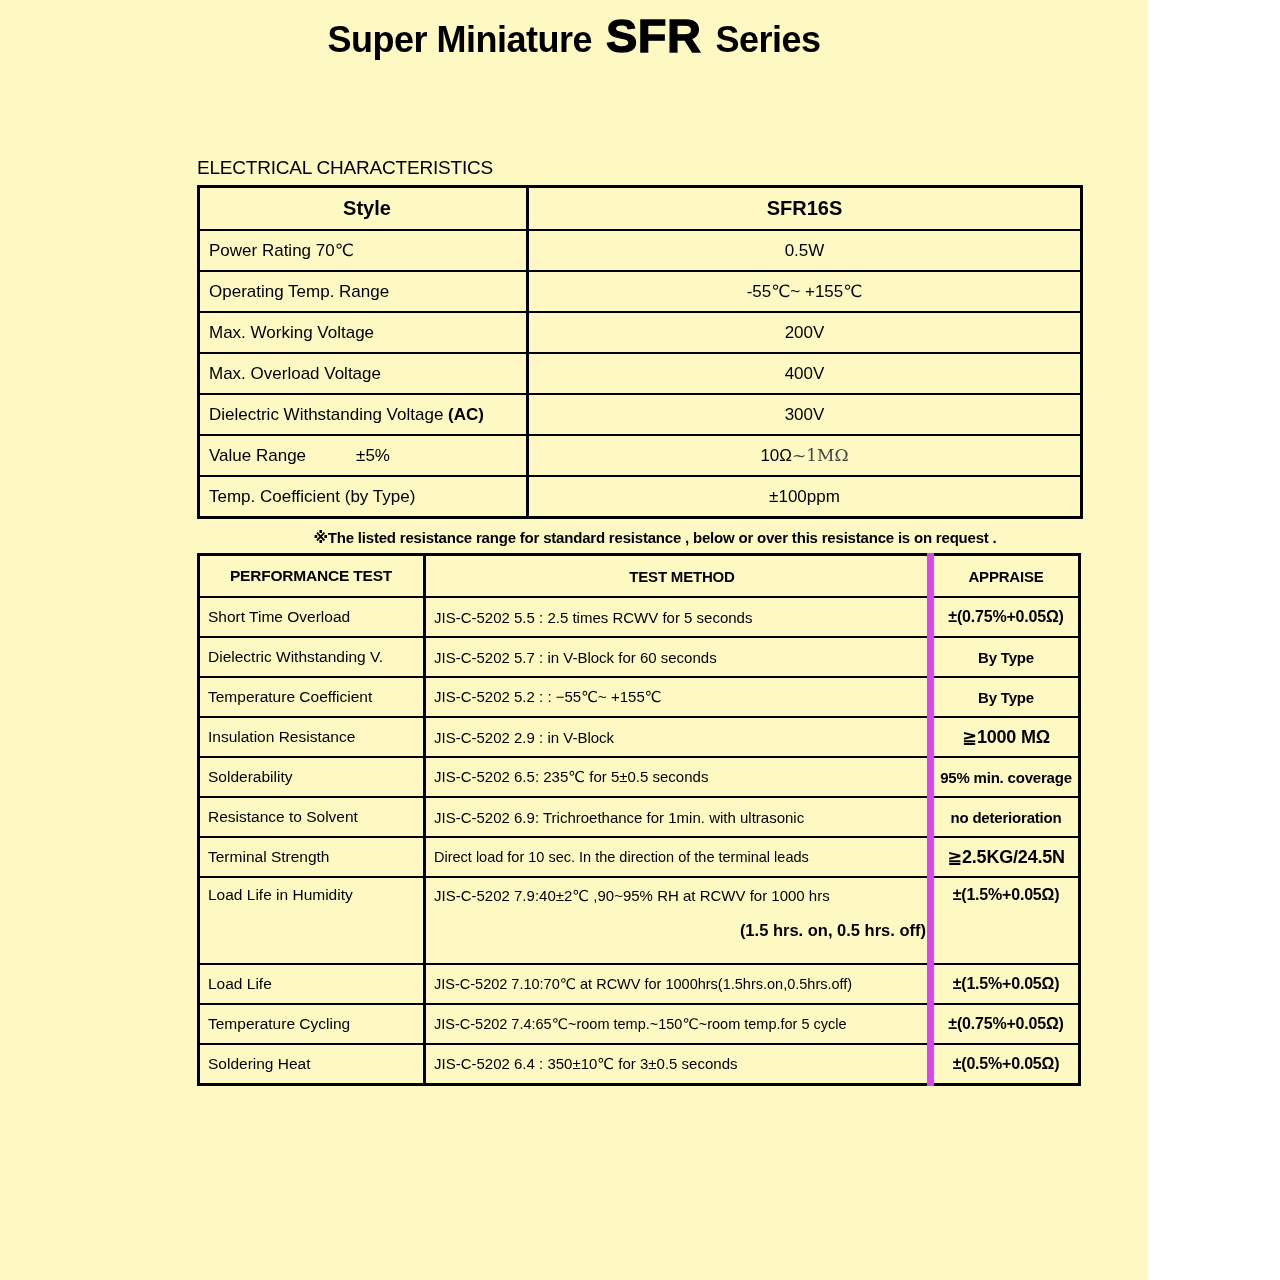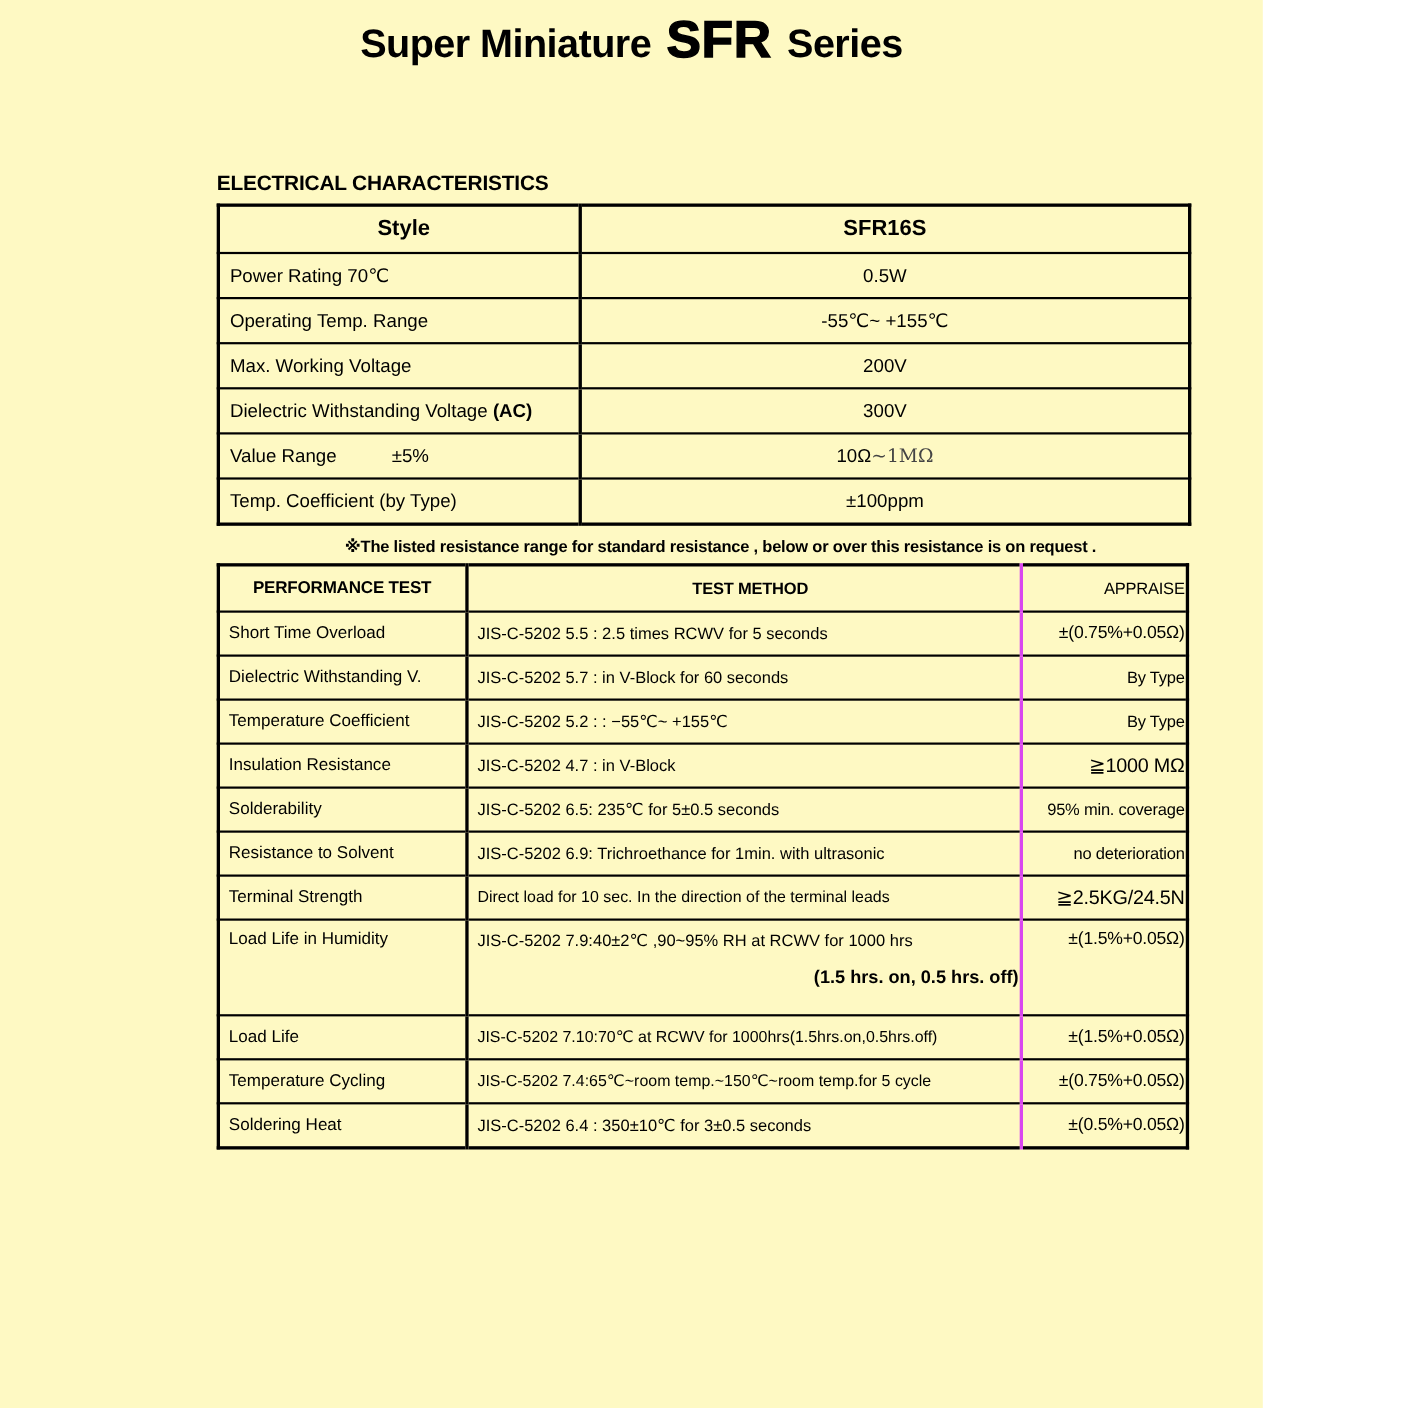--- a/index.html
+++ b/index.html
@@ -10,21 +10,21 @@
   }
   
   .title{padding-top:8px;text-align:center;white-space:nowrap;}
   .title .t1{font-size:36px;font-weight:bold;letter-spacing:-0.5px;}
   .title .t2{font-size:47px;font-weight:bold;letter-spacing:0.5px;margin:0 14px;
              -webkit-text-stroke:1.3px #000;}
   .title .t3{font-size:36px;font-weight:bold;letter-spacing:-0.5px;}
 
   .content{margin-left:197px;width:886px;}
 
-  .sec-heading{font-size:19px;font-weight:bold;letter-spacing:-0.2px;}
+  .sec-heading{font-size:19px;font-weight:normal;letter-spacing:-0.2px;}
   .h-elec{margin-top:94px;}
   .h-env{margin-top:88px;}
 
   table{border-collapse:collapse;table-layout:fixed;}
   
   .etable{width:886px;border:3px solid #000;margin-top:6px;}
   .etable th,.etable td{border:2px solid #000;overflow:hidden;}
   .etable th{height:39px;font-size:20px;font-weight:bold;text-align:center;}
   .etable td{height:37px;font-size:17px;}
   .etable .c1{width:316px;text-align:left;padding-left:9px;}
@@ -37,21 +37,21 @@
         letter-spacing:-0.2px;padding-left:30px;white-space:nowrap;}
 
   
   .vtable{width:884px;border:3px solid #000;margin-top:6px;}
   .vtable th,.vtable td{border:2px solid #000;overflow:hidden;}
   .vtable th{height:38px;font-size:18px;font-weight:bold;text-align:center;letter-spacing:-0.2px;}
   .vtable td{height:36px;}
   .vtable .t{width:222px;text-align:left;padding-left:8px;font-size:15.5px;}
   .vtable .m{width:488px;border-left:3px solid #000;text-align:left;padding-left:8px;
              font-size:15px;white-space:nowrap;}
-  .vtable .a{border-left:3px solid #d946ef;text-align:right;font-weight:normal;font-size:15px;
+  .vtable .a{border-left:7px solid #d946ef;text-align:center;font-weight:bold;font-size:15px;
              letter-spacing:-0.2px;}
   .vtable .a-pm{font-size:16px;margin-top:16px;}
   .vtable .a-lg{font-size:18px;}
   .vtable .m-sm{font-size:14.5px;}
   .vtable .tall{height:76px;vertical-align:top;}
   .vtable .tall .line1{padding-top:8px;}
   .vtable .tall .line2{margin-top:16px;text-align:right;font-weight:bold;font-size:16.5px;}
   .vtable td.tall.t, .vtable td.tall.a{padding-top:8px;}
 </style>
 </head>
@@ -77,20 +77,24 @@
         <td class="c1">Power Rating 70℃</td>
         <td class="c2">0.5W</td>
       </tr>
       <tr>
         <td class="c1">Operating Temp. Range</td>
         <td class="c2">-55℃~ +155℃</td>
       </tr>
       <tr>
         <td class="c1">Max. Working Voltage</td>
         <td class="c2">200V</td>
+      </tr>
+      <tr>
+        <td class="c1">Max. Overload Voltage</td>
+        <td class="c2">400V</td>
       </tr>
       <tr>
         <td class="c1"><span>Dielectric Withstanding Voltage</span> <span class="b">(AC)</span></td>
         <td class="c2">300V</td>
       </tr>
       <tr>
         <td class="c1"><span>Value Range</span><span class="gap2">±5%</span></td>
         <td class="c2"><span>10Ω</span><span class="serifish">~1MΩ</span></td>
       </tr>
       <tr>
@@ -120,21 +124,21 @@
         <td class="m">JIS-C-5202 5.7 :   in V-Block for 60 seconds</td>
         <td class="a">By Type</td>
       </tr>
       <tr>
         <td class="t">Temperature Coefficient</td>
         <td class="m">JIS-C-5202 5.2 : :  −55℃~   +155℃</td>
         <td class="a">By Type</td>
       </tr>
       <tr>
         <td class="t">Insulation Resistance</td>
-        <td class="m">JIS-C-5202 4.7 :   in V-Block</td>
+        <td class="m">JIS-C-5202 2.9 :   in V-Block</td>
         <td class="a a-lg">≧1000 MΩ</td>
       </tr>
       <tr>
         <td class="t">Solderability</td>
         <td class="m">JIS-C-5202 6.5:   235℃  for 5±0.5 seconds</td>
         <td class="a">95% min. coverage</td>
       </tr>
       <tr>
         <td class="t">Resistance to Solvent</td>
         <td class="m">JIS-C-5202 6.9:   Trichroethance for 1min. with ultrasonic</td>

